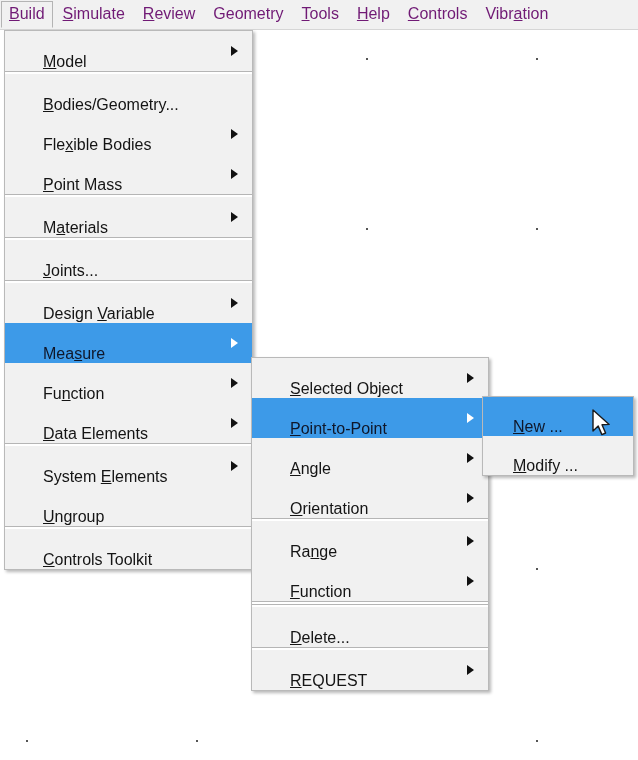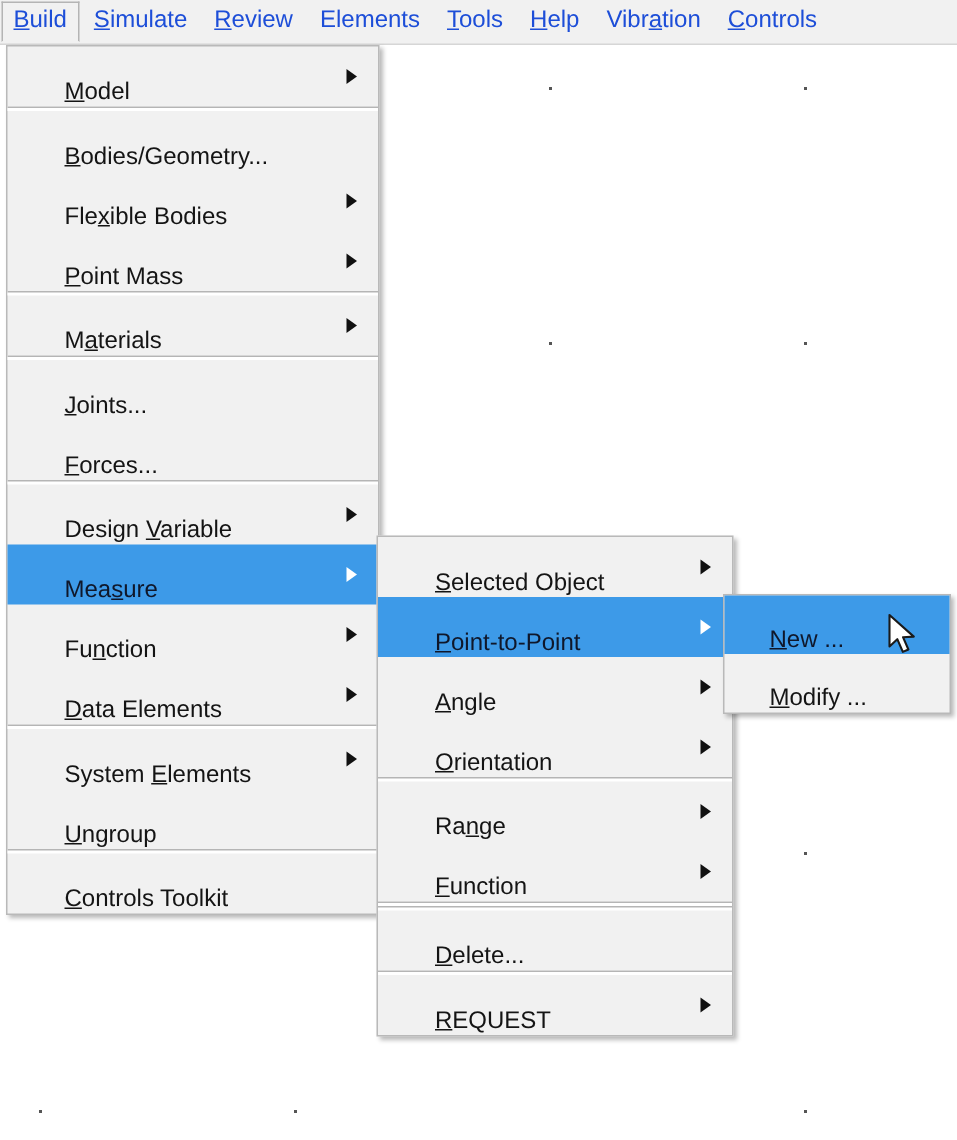--- a/index.html
+++ b/index.html
@@ -35,21 +35,21 @@
     width: 638px;
     height: 30px;
     background: #f1f1f1;
     border-bottom: 1px solid #d6d6d6;
     display: flex;
     align-items: center;
     box-sizing: border-box;
   }
   .menubar-item {
     font-size: 16px;
-    color: #1d4ed8;
+    color: #701a75;
     padding: 3px 7px 4px 7px;
     margin: 0 1px;
     white-space: nowrap;
     line-height: 18px;
     box-sizing: border-box;
     border: 1px solid transparent;
   }
   .menubar-item.open {
     background: #f1f1f1;
     border: 1px solid #b4b4b4;
@@ -131,25 +131,25 @@
     <div class="grid-dot" style="left: 536px; top: 568px;"></div>
     <div class="grid-dot" style="left: 26px; top: 740px;"></div>
     <div class="grid-dot" style="left: 196px; top: 740px;"></div>
     <div class="grid-dot" style="left: 536px; top: 740px;"></div>
   </div>
 
 <div id="menubar">
     <div class="menubar-item open"><span class="mn">B</span>uild</div>
     <div class="menubar-item"><span class="mn">S</span>imulate</div>
     <div class="menubar-item"><span class="mn">R</span>eview</div>
-    <div class="menubar-item">Elements</div>
+    <div class="menubar-item">Geometry</div>
     <div class="menubar-item"><span class="mn">T</span>ools</div>
     <div class="menubar-item"><span class="mn">H</span>elp</div>
+    <div class="menubar-item"><span class="mn">C</span>ontrols</div>
     <div class="menubar-item">Vibr<span class="mn">a</span>tion</div>
-    <div class="menubar-item"><span class="mn">C</span>ontrols</div>
   </div>
 
 <div class="menu" id="menu-build">
     <div class="menu-item">
       <span class="menu-label"><span class="mn">M</span>odel</span>
       <span class="arrow"></span>
     </div>
     <div class="separator"></div>
     <div class="menu-item">
       <span class="menu-label"><span class="mn">B</span>odies/Geometry...</span>
@@ -163,23 +163,20 @@
       <span class="arrow"></span>
     </div>
     <div class="separator"></div>
     <div class="menu-item">
       <span class="menu-label">M<span class="mn">a</span>terials</span>
       <span class="arrow"></span>
     </div>
     <div class="separator"></div>
     <div class="menu-item">
       <span class="menu-label"><span class="mn">J</span>oints...</span>
-    </div>
-    <div class="menu-item">
-      <span class="menu-label"><span class="mn">F</span>orces...</span>
     </div>
     <div class="separator"></div>
     <div class="menu-item">
       <span class="menu-label">Design <span class="mn">V</span>ariable</span>
       <span class="arrow"></span>
     </div>
     <div class="menu-item sel">
       <span class="menu-label">Mea<span class="mn">s</span>ure</span>
       <span class="arrow"></span>
     </div>

